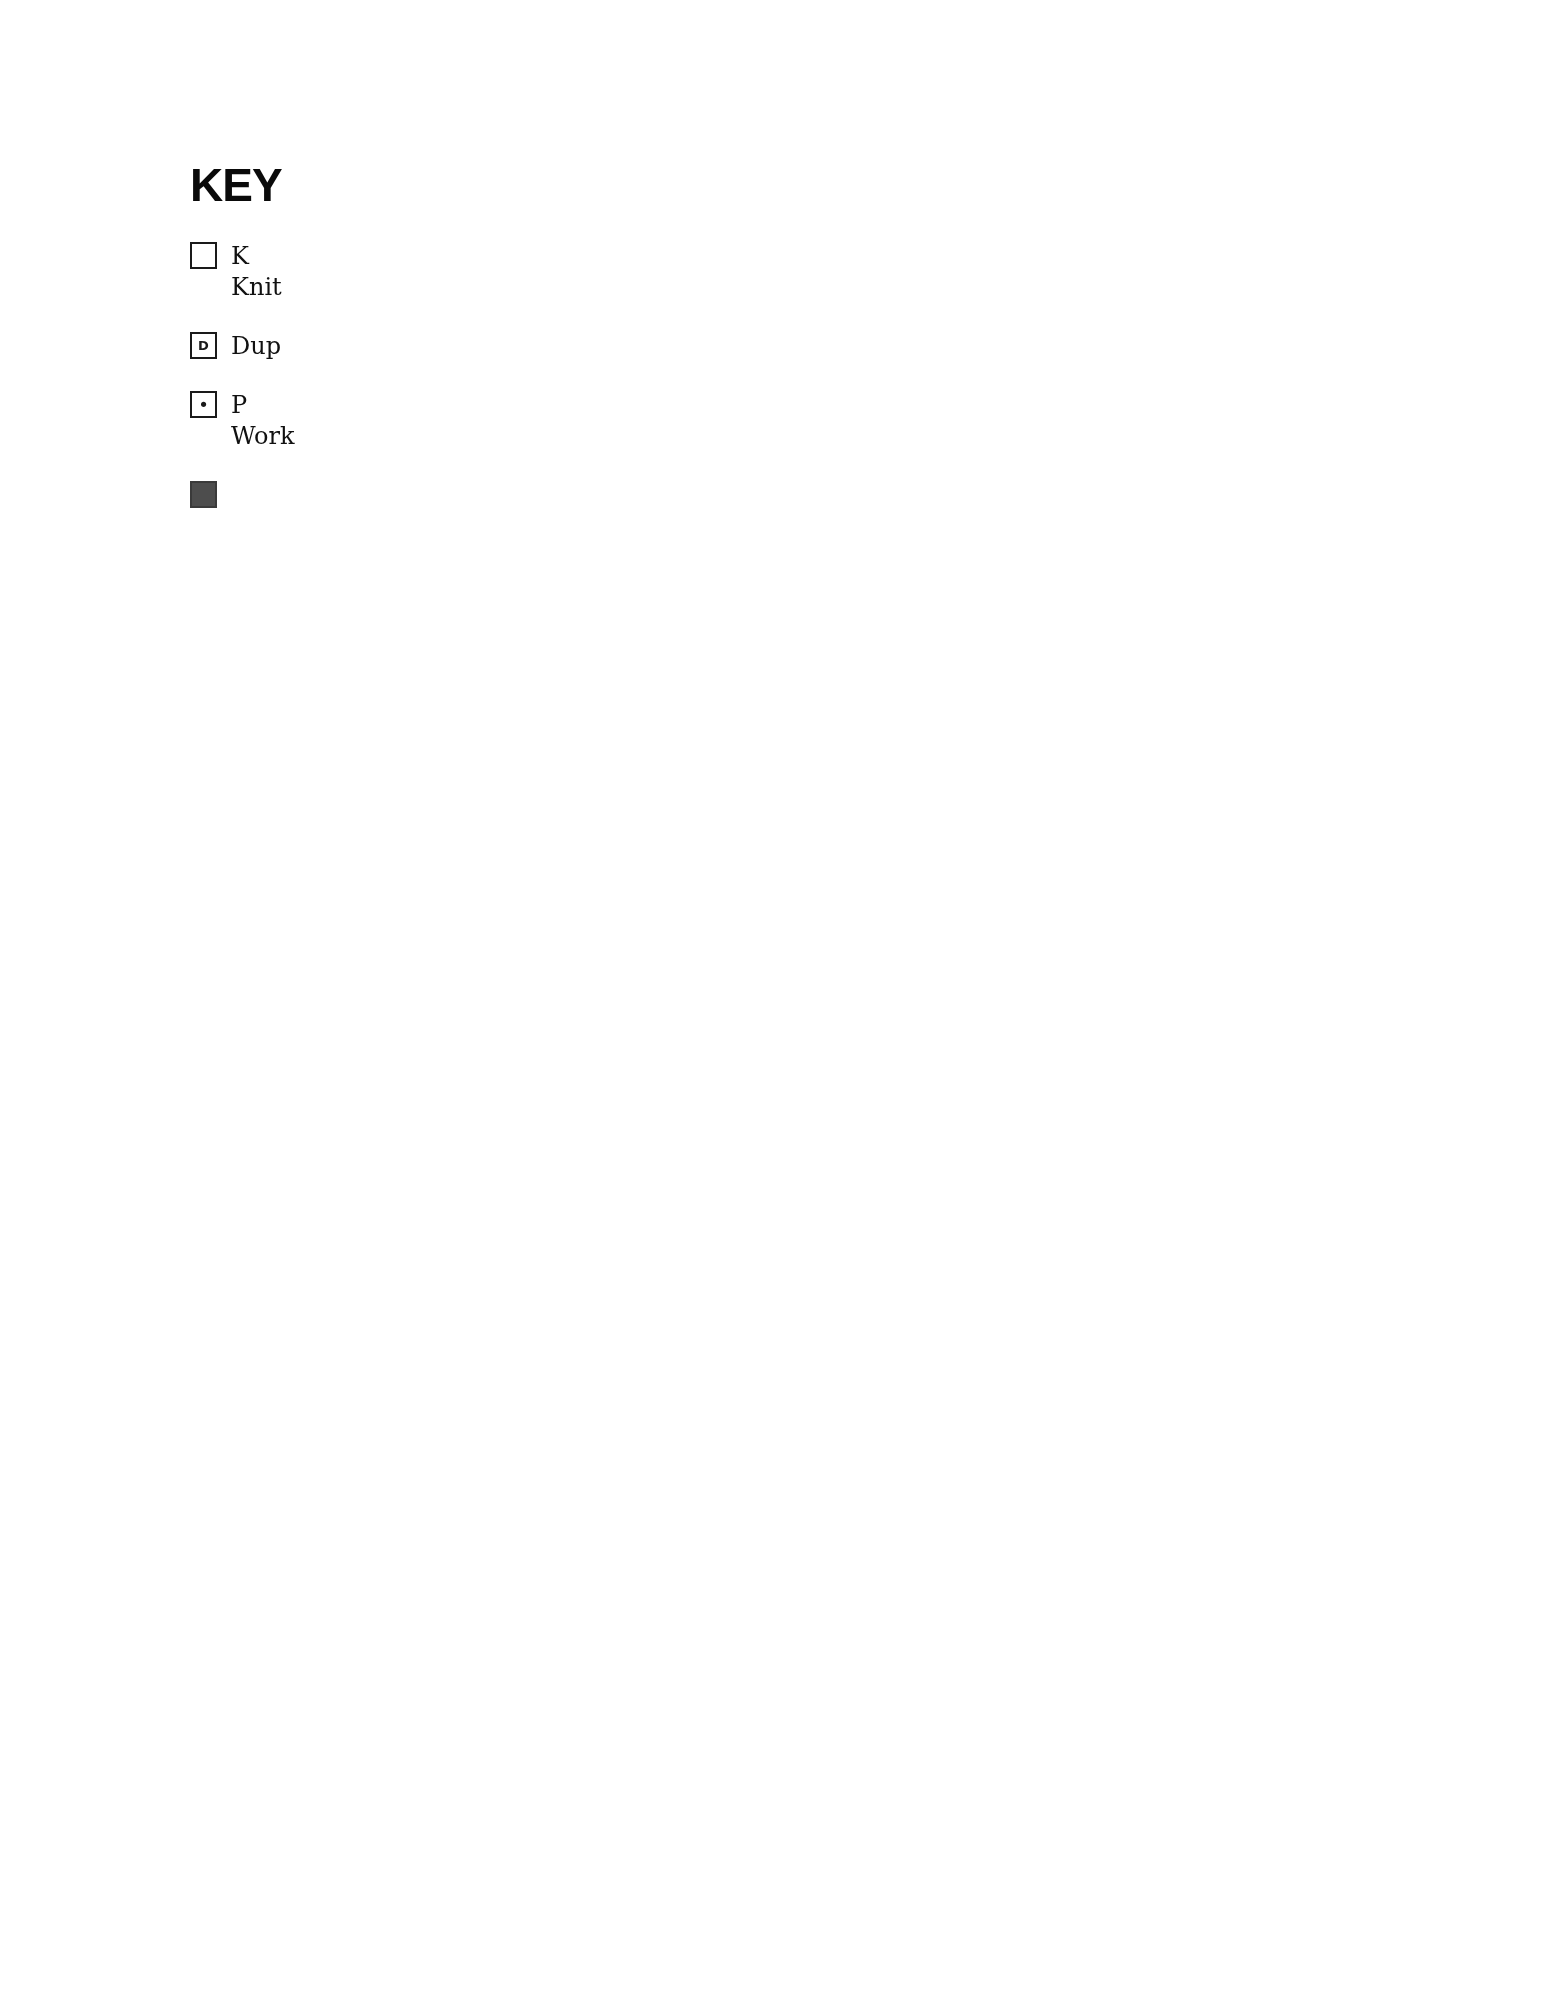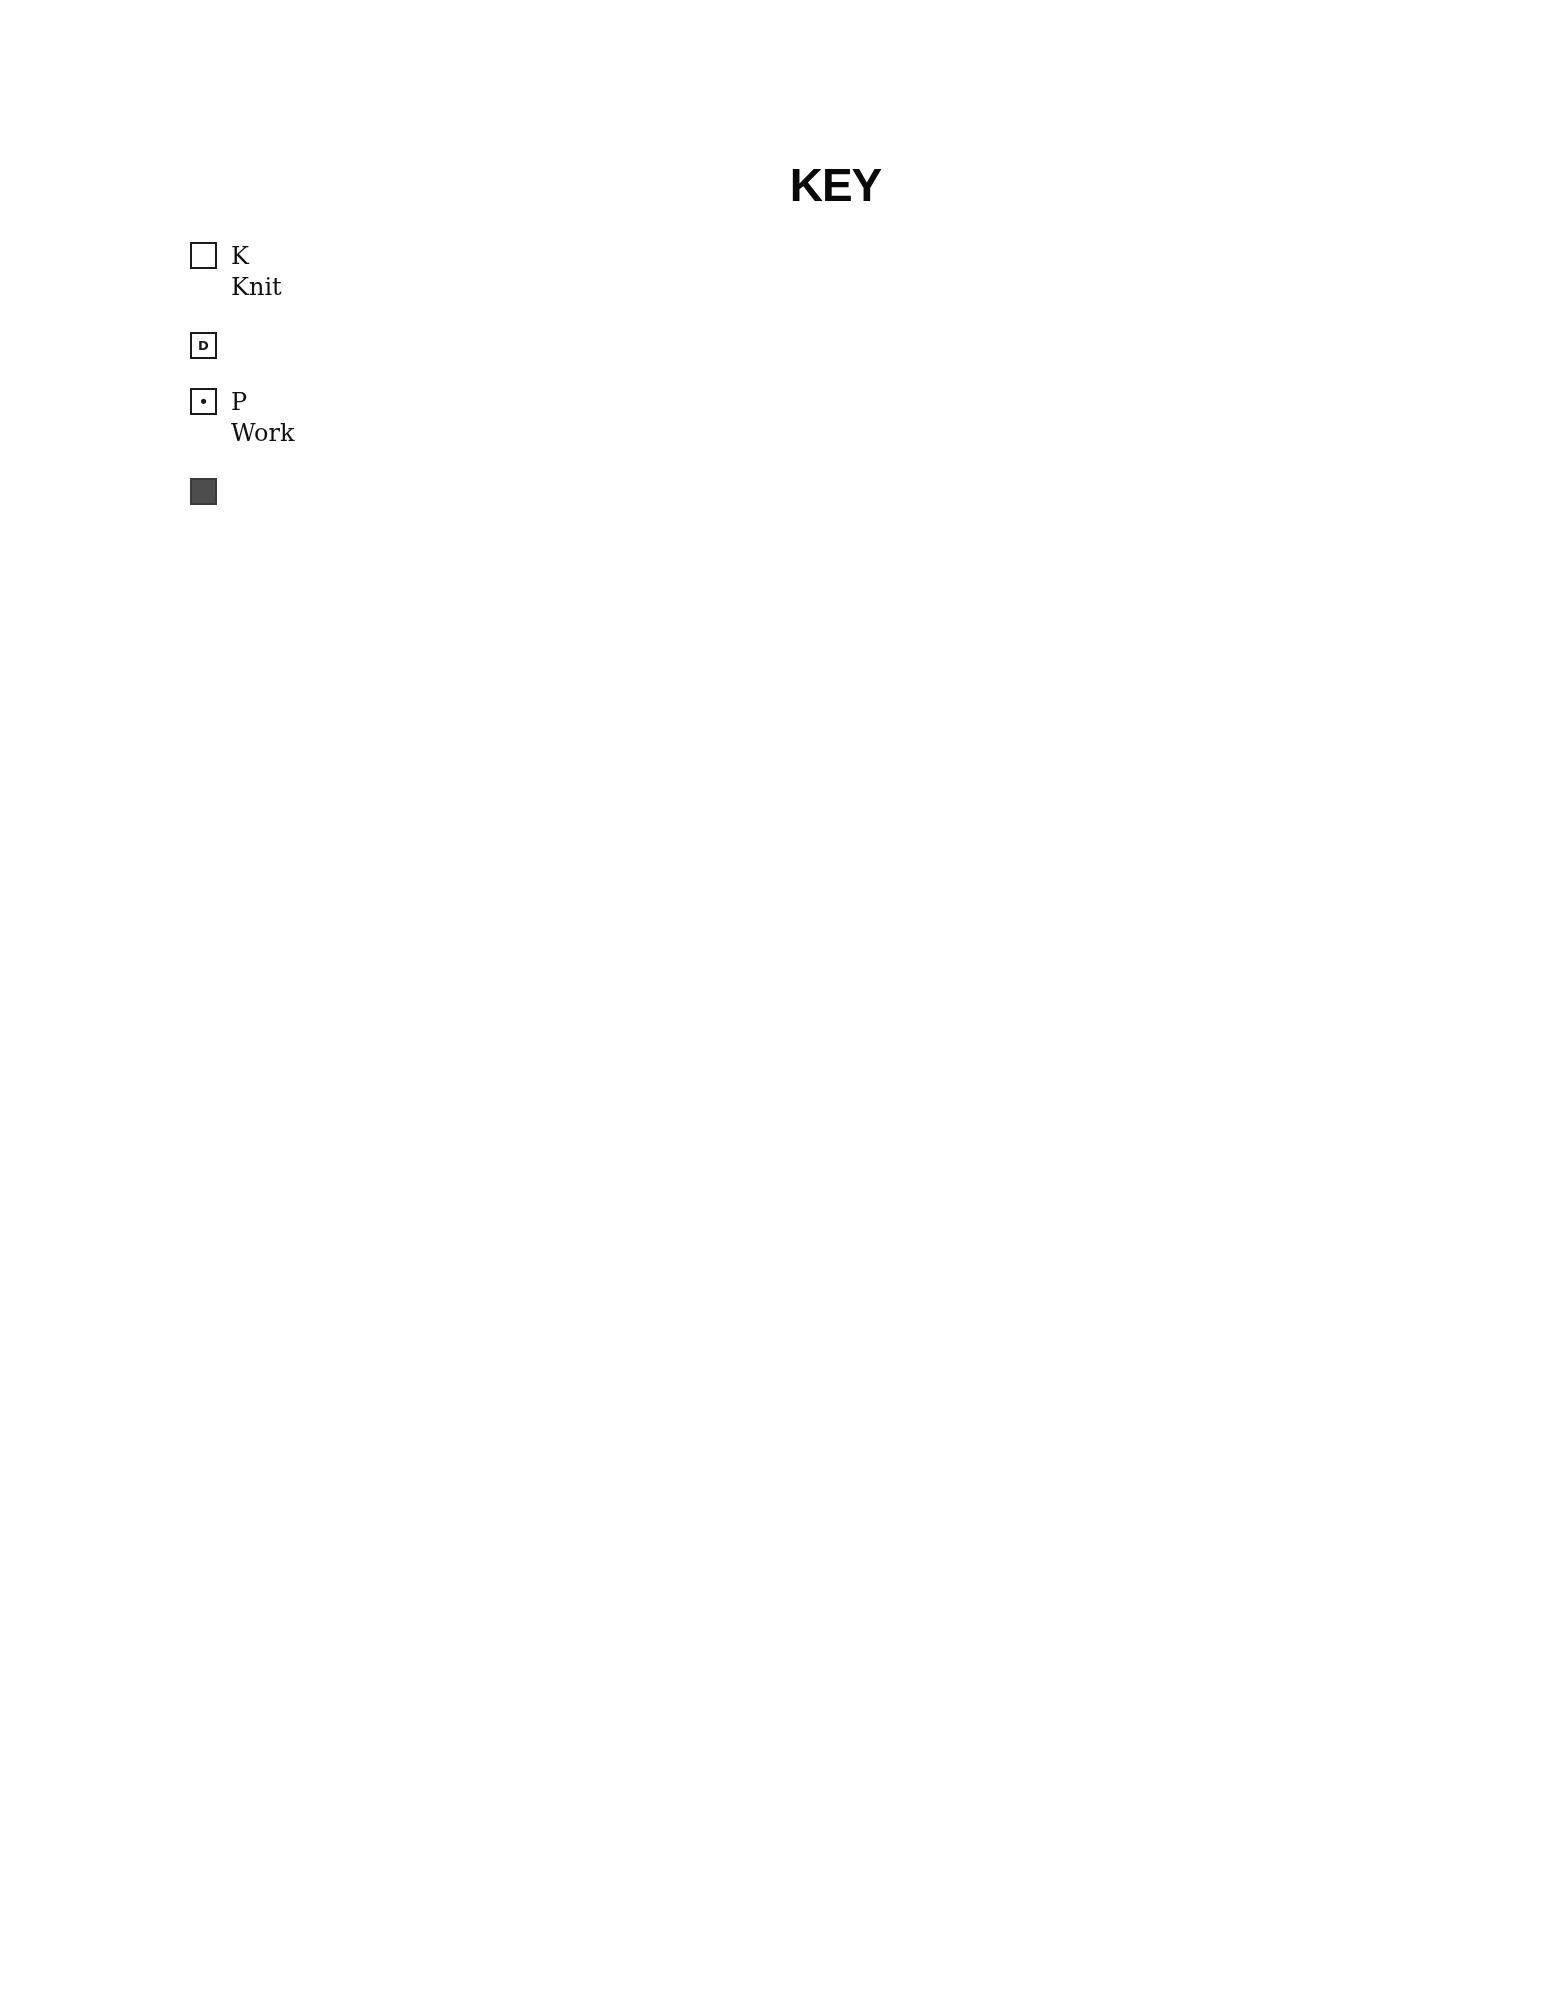--- a/index.html
+++ b/index.html
@@ -19,21 +19,20 @@
   .page {
     padding: 158px 70px 0 190px;
   }
   h1.key-title {
     font-family: "Liberation Sans", "DejaVu Sans", sans-serif;
     font-weight: 700;
     font-size: 46px;
     letter-spacing: -1px;
     margin: 0 0 28px 0;
     color: #0a0a0a;
-    text-align: center;
   }
   .entry {
     display: flex;
     align-items: flex-start;
     margin-bottom: 27px;
   }
   .sym {
     width: 27px;
     height: 27px;
     border: 2.5px solid #1a1a1a;
@@ -91,20 +90,21 @@
         <div class="label">K</div>
         <div class="desc">Knit</div>
       </div>
     </div>
 
     <div class="entry">
       <span class="sym">
           <span class="glyph-letter">D</span>
         </span>
       <div class="txt">
+        <div class="label">Dup</div>
       </div>
     </div>
 
     <div class="entry">
       <span class="sym">
           <span class="glyph-dot">•</span>
         </span>
       <div class="txt">
         <div class="label">P</div>
         <div class="desc">Work</div>

